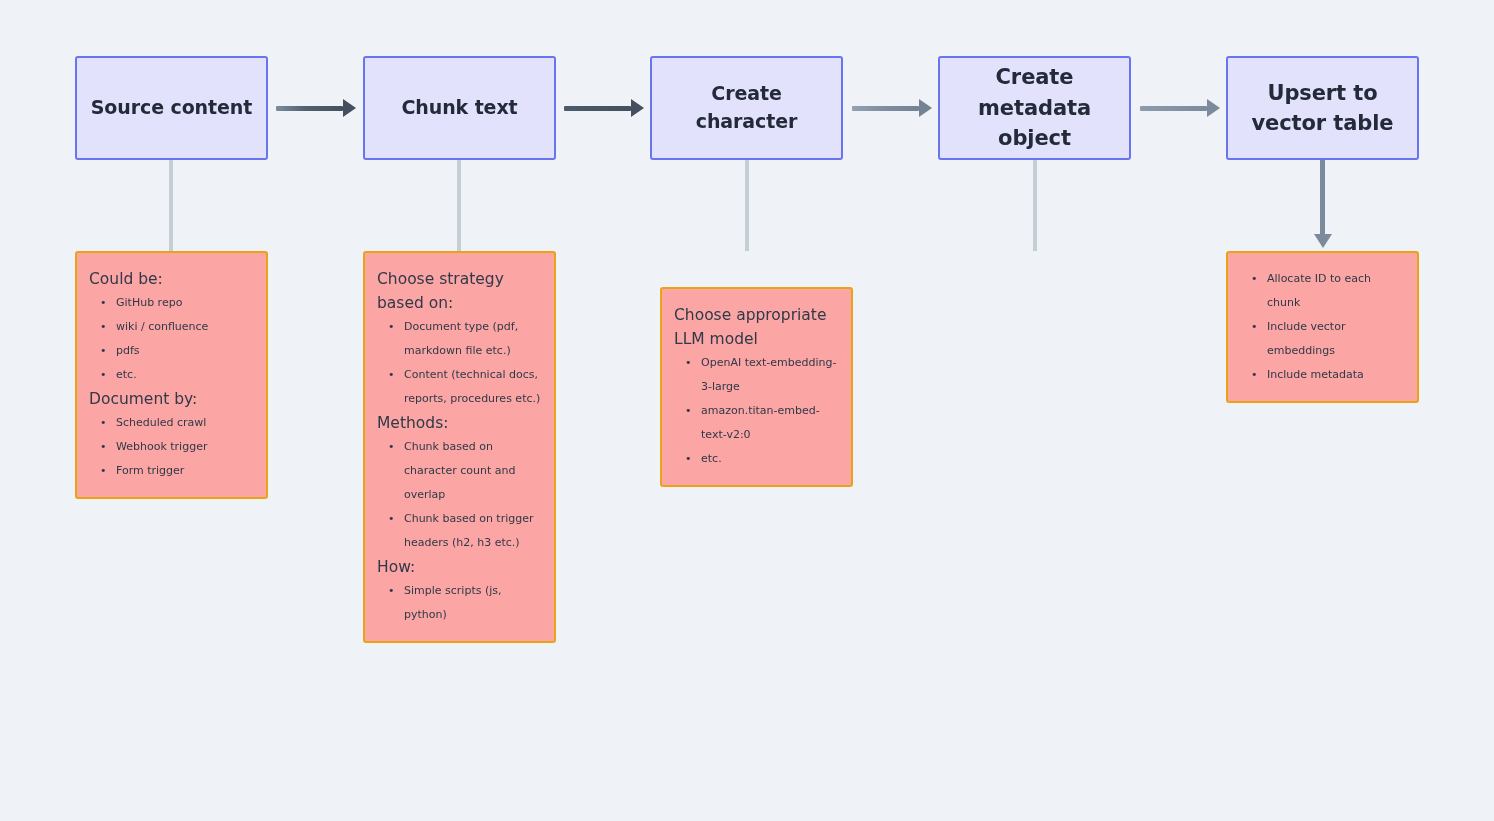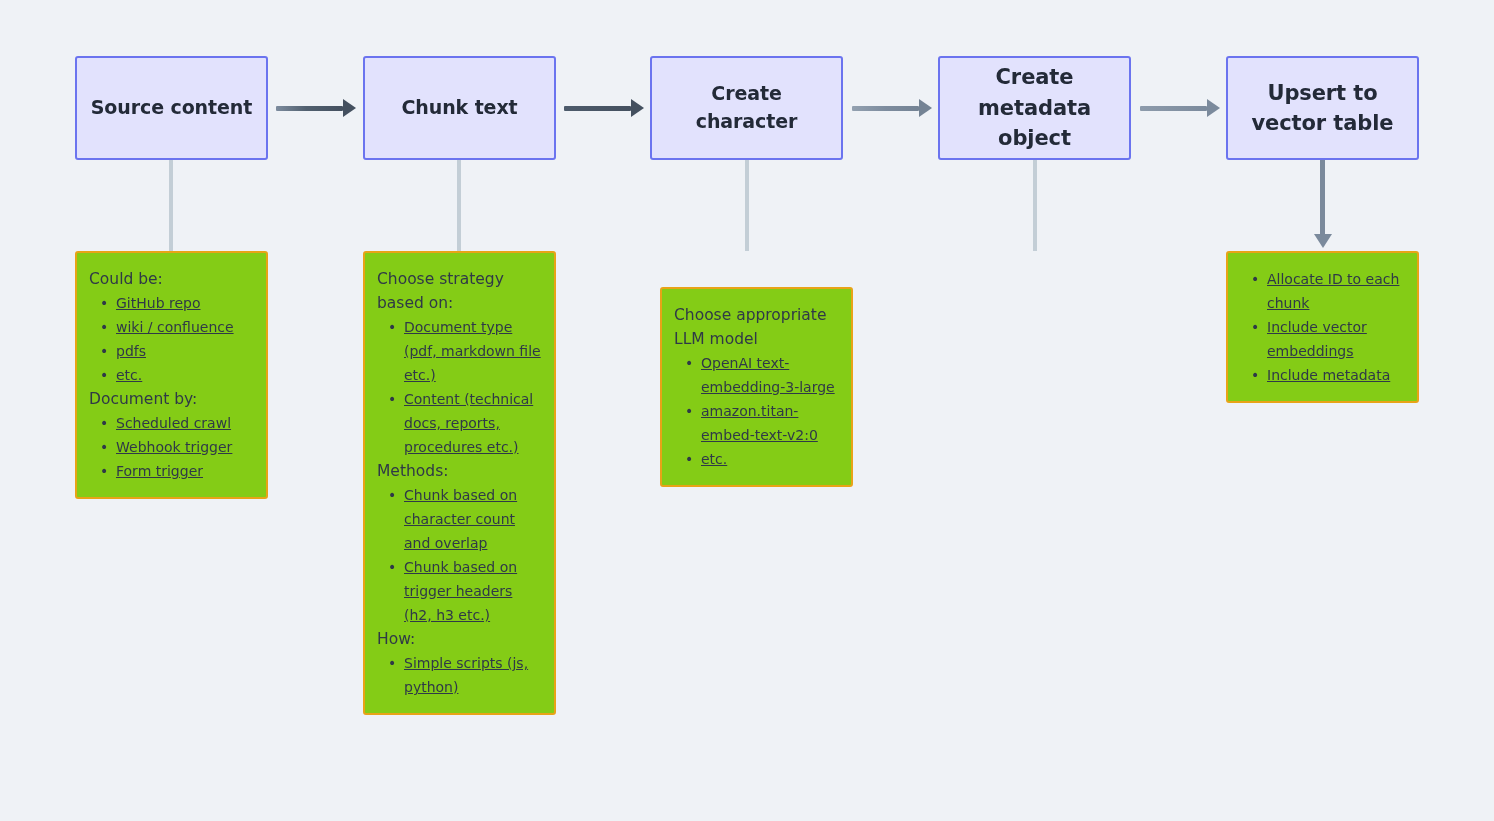--- a/index.html
+++ b/index.html
@@ -44,38 +44,37 @@
     letter-spacing: -0.1px;
   }
   .proc-label.small { font-size: 21px; }
 
   
   .note-box {
     position: absolute;
     box-sizing: border-box;
     width: 193px;
     top: 251px;
-    background: #84cc16;
+    background: #fca5a5;
     border: 2px solid #e8a317;
     border-radius: 3px;
     padding: 14px 12px 14px 12px;
   }
   .note-line {
     font-size: 15.5px;
     line-height: 24px;
     color: #2f3947;
     white-space: pre-wrap;
   }
   .note-bullet {
-    font-size: 14px;
+    font-size: 11px;
     line-height: 24px;
     color: #2f3947;
     position: relative;
     padding-left: 27px;
-    text-decoration: underline;
   }
   .note-bullet::before {
     content: "•";
     position: absolute;
     left: 11px;
     top: 0;
   }
   .note-gap { height: 24px; }
 
   

